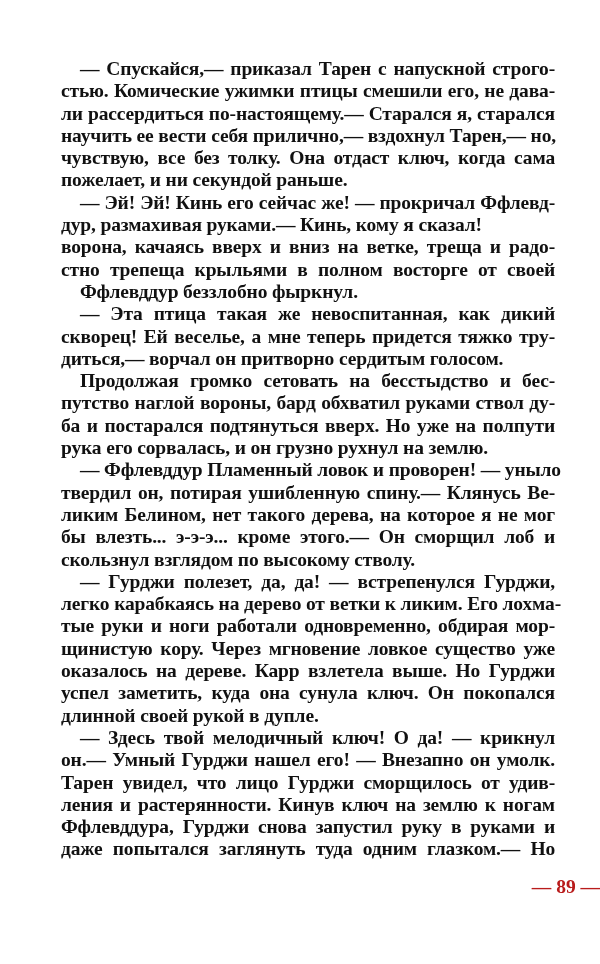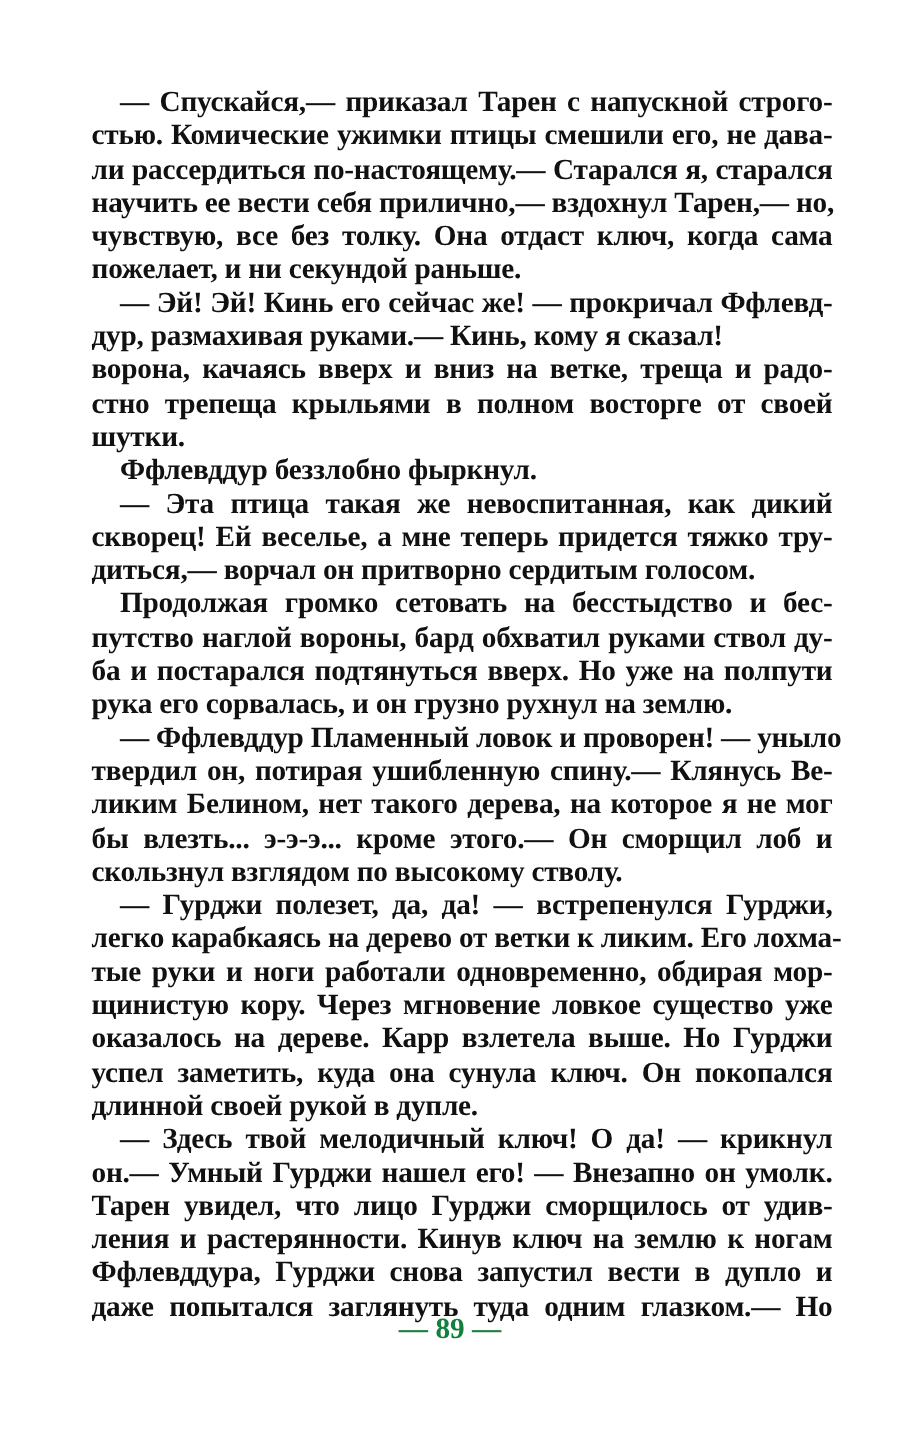--- a/index.html
+++ b/index.html
@@ -37,42 +37,41 @@
       padding-left: 19px;
     }
     .line.last {
       text-align-last: left;
     }
     .page-number {
       position: absolute;
       left: 0;
       width: 600px;
       top: 876px;
-      text-align: center;
+      text-align: right;
       font-size: 19.5px;
       font-weight: bold;
       font-family: "Liberation Serif", "DejaVu Serif", serif;
-      color: #15803d;
+      color: #b91c1c;
     }
   </style>
 </head>
 <body>
 
 <div class="page" id="page-text">
     <span class="line indent">— Спускайся,— приказал Тарен с напускной строго-</span>
     <span class="line">стью. Комические ужимки птицы смешили его, не дава-</span>
     <span class="line">ли рассердиться по-настоящему.— Старался я, старался</span>
     <span class="line">научить ее вести себя прилично,— вздохнул Тарен,— но,</span>
     <span class="line">чувствую, все без толку. Она отдаст ключ, когда сама</span>
     <span class="line last">пожелает, и ни секундой раньше.</span>
     <span class="line indent">— Эй! Эй! Кинь его сейчас же! — прокричал Ффлевд-</span>
     <span class="line last">дур, размахивая руками.— Кинь, кому я сказал!</span>
     <span class="line">ворона, качаясь вверх и вниз на ветке, треща и радо-</span>
     <span class="line">стно трепеща крыльями в полном восторге от своей</span>
-    <span class="line last">шутки.</span>
     <span class="line indent last">Ффлевддур беззлобно фыркнул.</span>
     <span class="line indent">— Эта птица такая же невоспитанная, как дикий</span>
     <span class="line">скворец! Ей веселье, а мне теперь придется тяжко тру-</span>
     <span class="line last">диться,— ворчал он притворно сердитым голосом.</span>
     <span class="line indent">Продолжая громко сетовать на бесстыдство и бес-</span>
     <span class="line">путство наглой вороны, бард обхватил руками ствол ду-</span>
     <span class="line">ба и постарался подтянуться вверх. Но уже на полпути</span>
     <span class="line last">рука его сорвалась, и он грузно рухнул на землю.</span>
     <span class="line indent">— Ффлевддур Пламенный ловок и проворен! — уныло</span>
     <span class="line">твердил он, потирая ушибленную спину.— Клянусь Ве-</span>
@@ -83,17 +82,17 @@
     <span class="line">легко карабкаясь на дерево от ветки к ликим. Его лохма-</span>
     <span class="line">тые руки и ноги работали одновременно, обдирая мор-</span>
     <span class="line">щинистую кору. Через мгновение ловкое существо уже</span>
     <span class="line">оказалось на дереве. Карр взлетела выше. Но Гурджи</span>
     <span class="line">успел заметить, куда она сунула ключ. Он покопался</span>
     <span class="line last">длинной своей рукой в дупле.</span>
     <span class="line indent">— Здесь твой мелодичный ключ! О да! — крикнул</span>
     <span class="line">он.— Умный Гурджи нашел его! — Внезапно он умолк.</span>
     <span class="line">Тарен увидел, что лицо Гурджи сморщилось от удив-</span>
     <span class="line">ления и растерянности. Кинув ключ на землю к ногам</span>
-    <span class="line">Ффлевддура, Гурджи снова запустил вести в дупло и</span>
+    <span class="line">Ффлевддура, Гурджи снова запустил руку в руками и</span>
     <span class="line">даже попытался заглянуть туда одним глазком.— Но</span>
   </div>
 
 <div class="page-number">— 89 —</div>
 
 </body></html>

